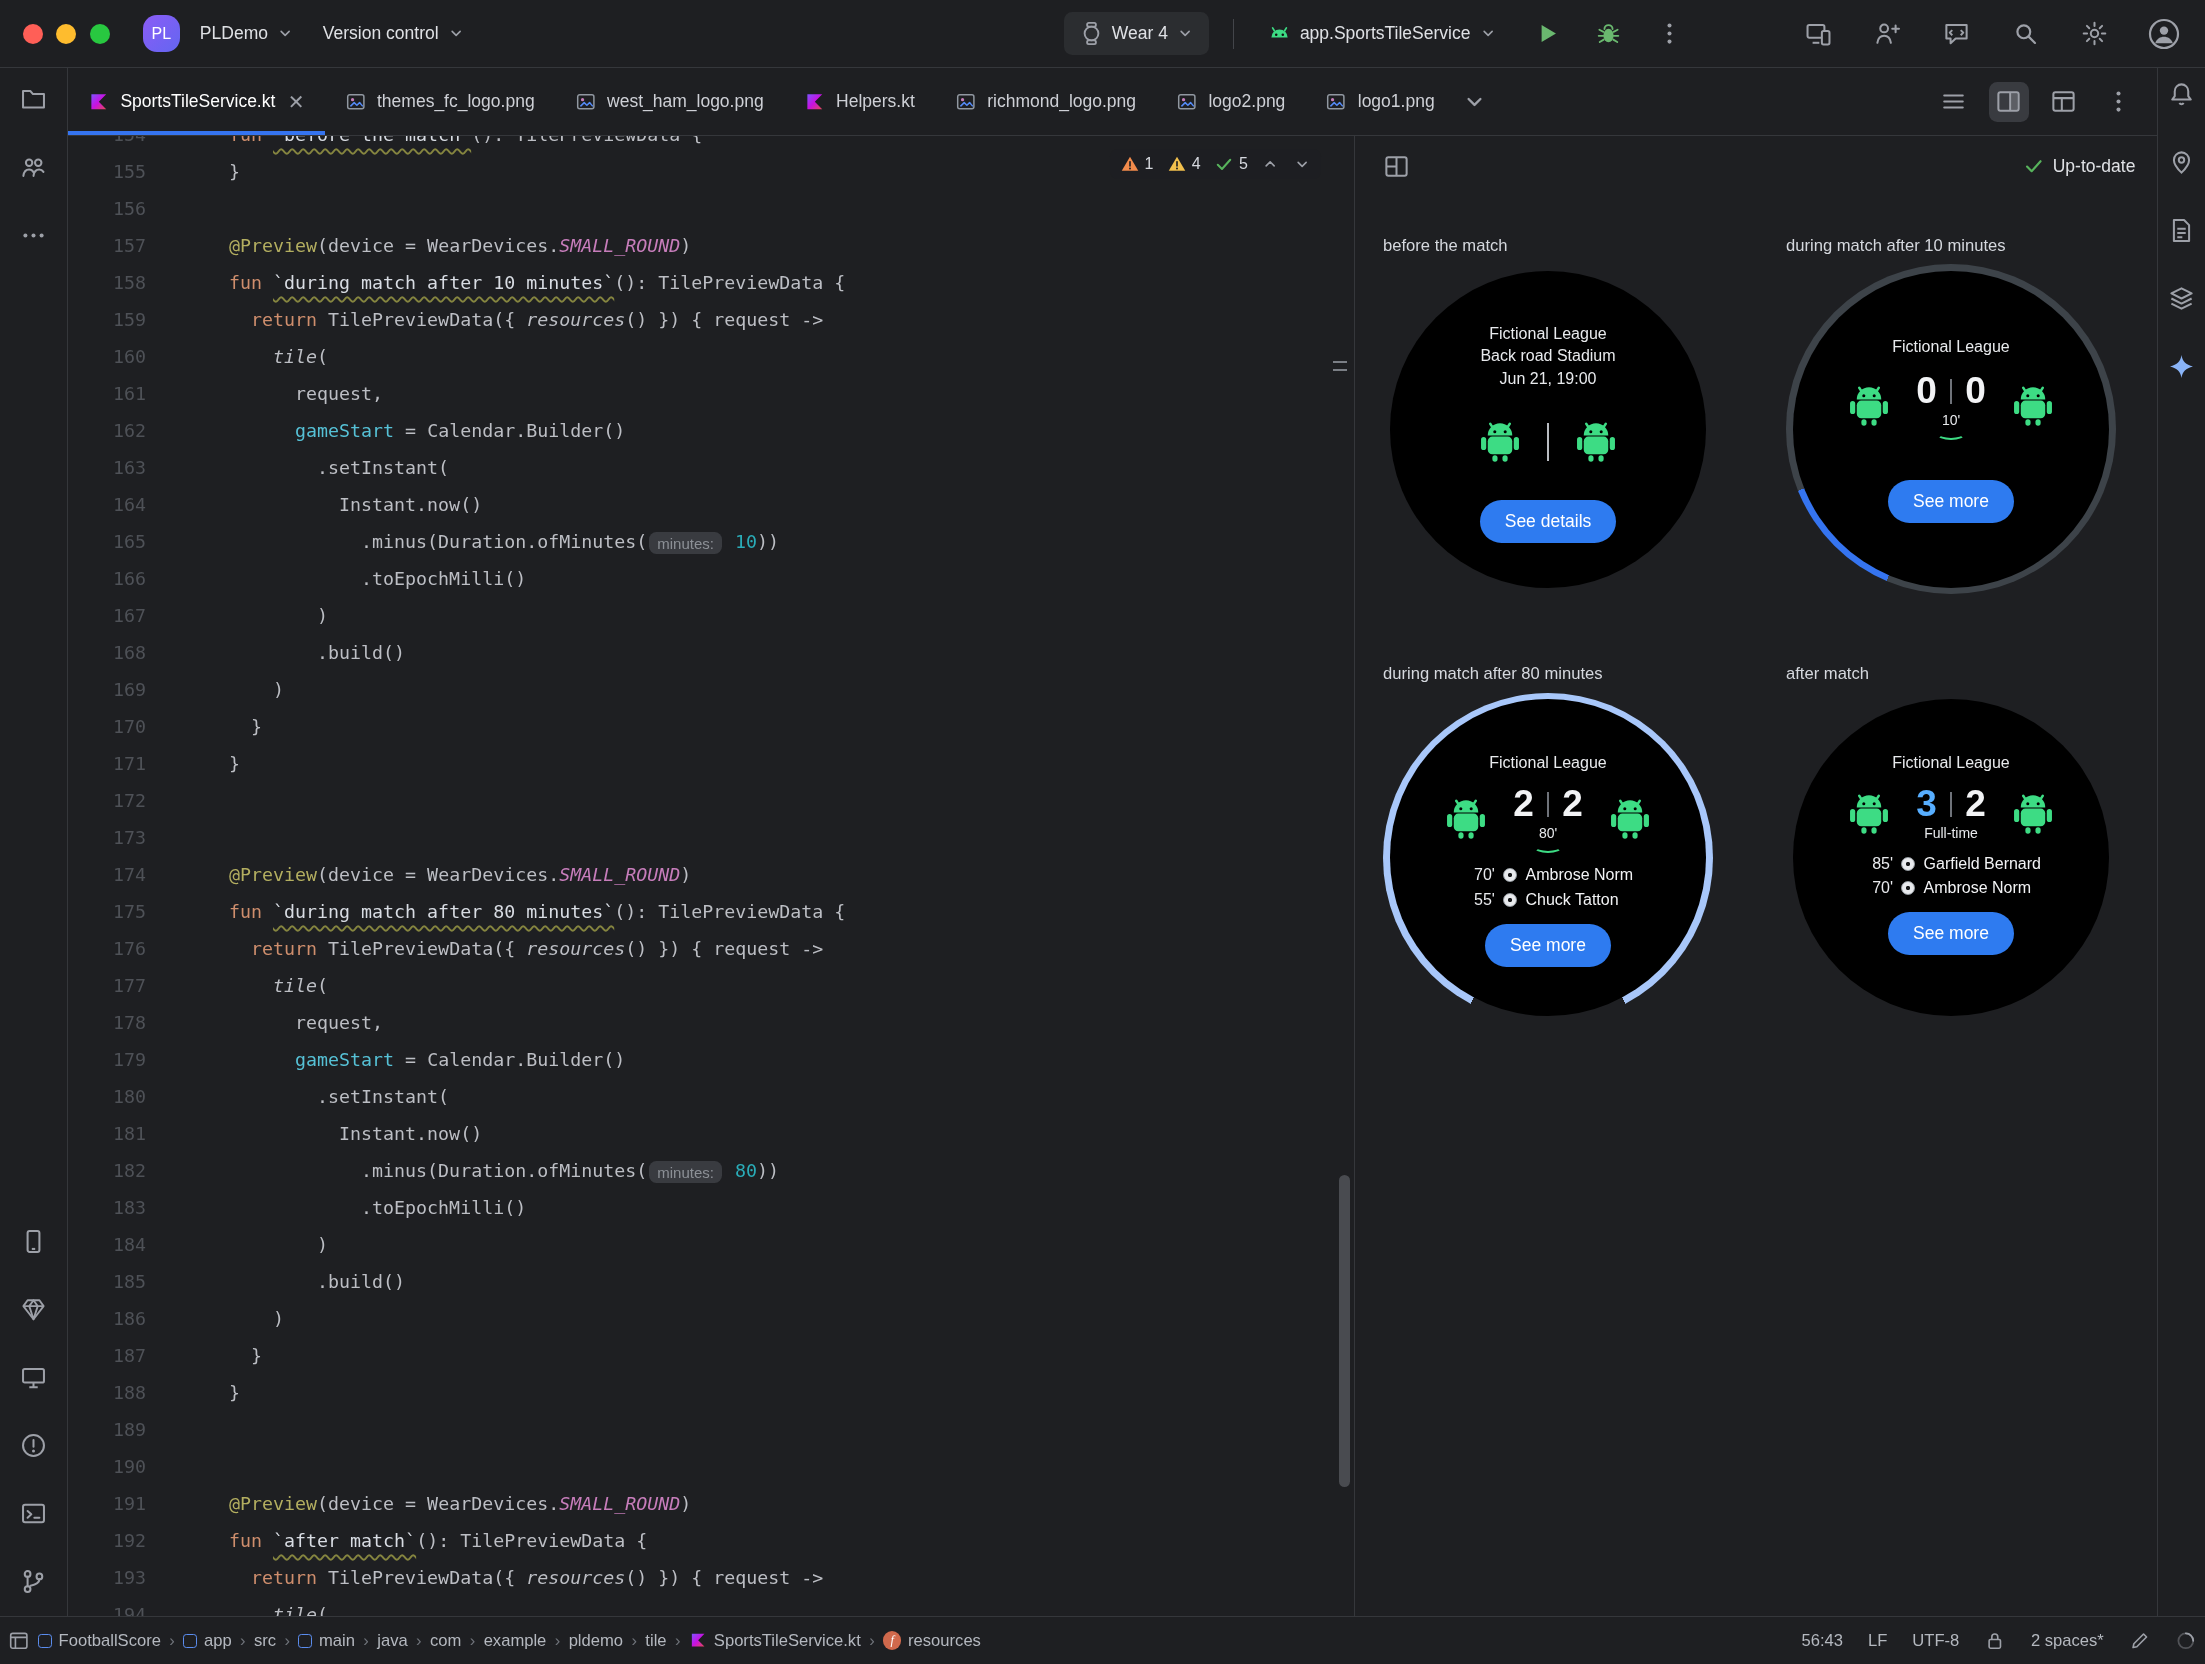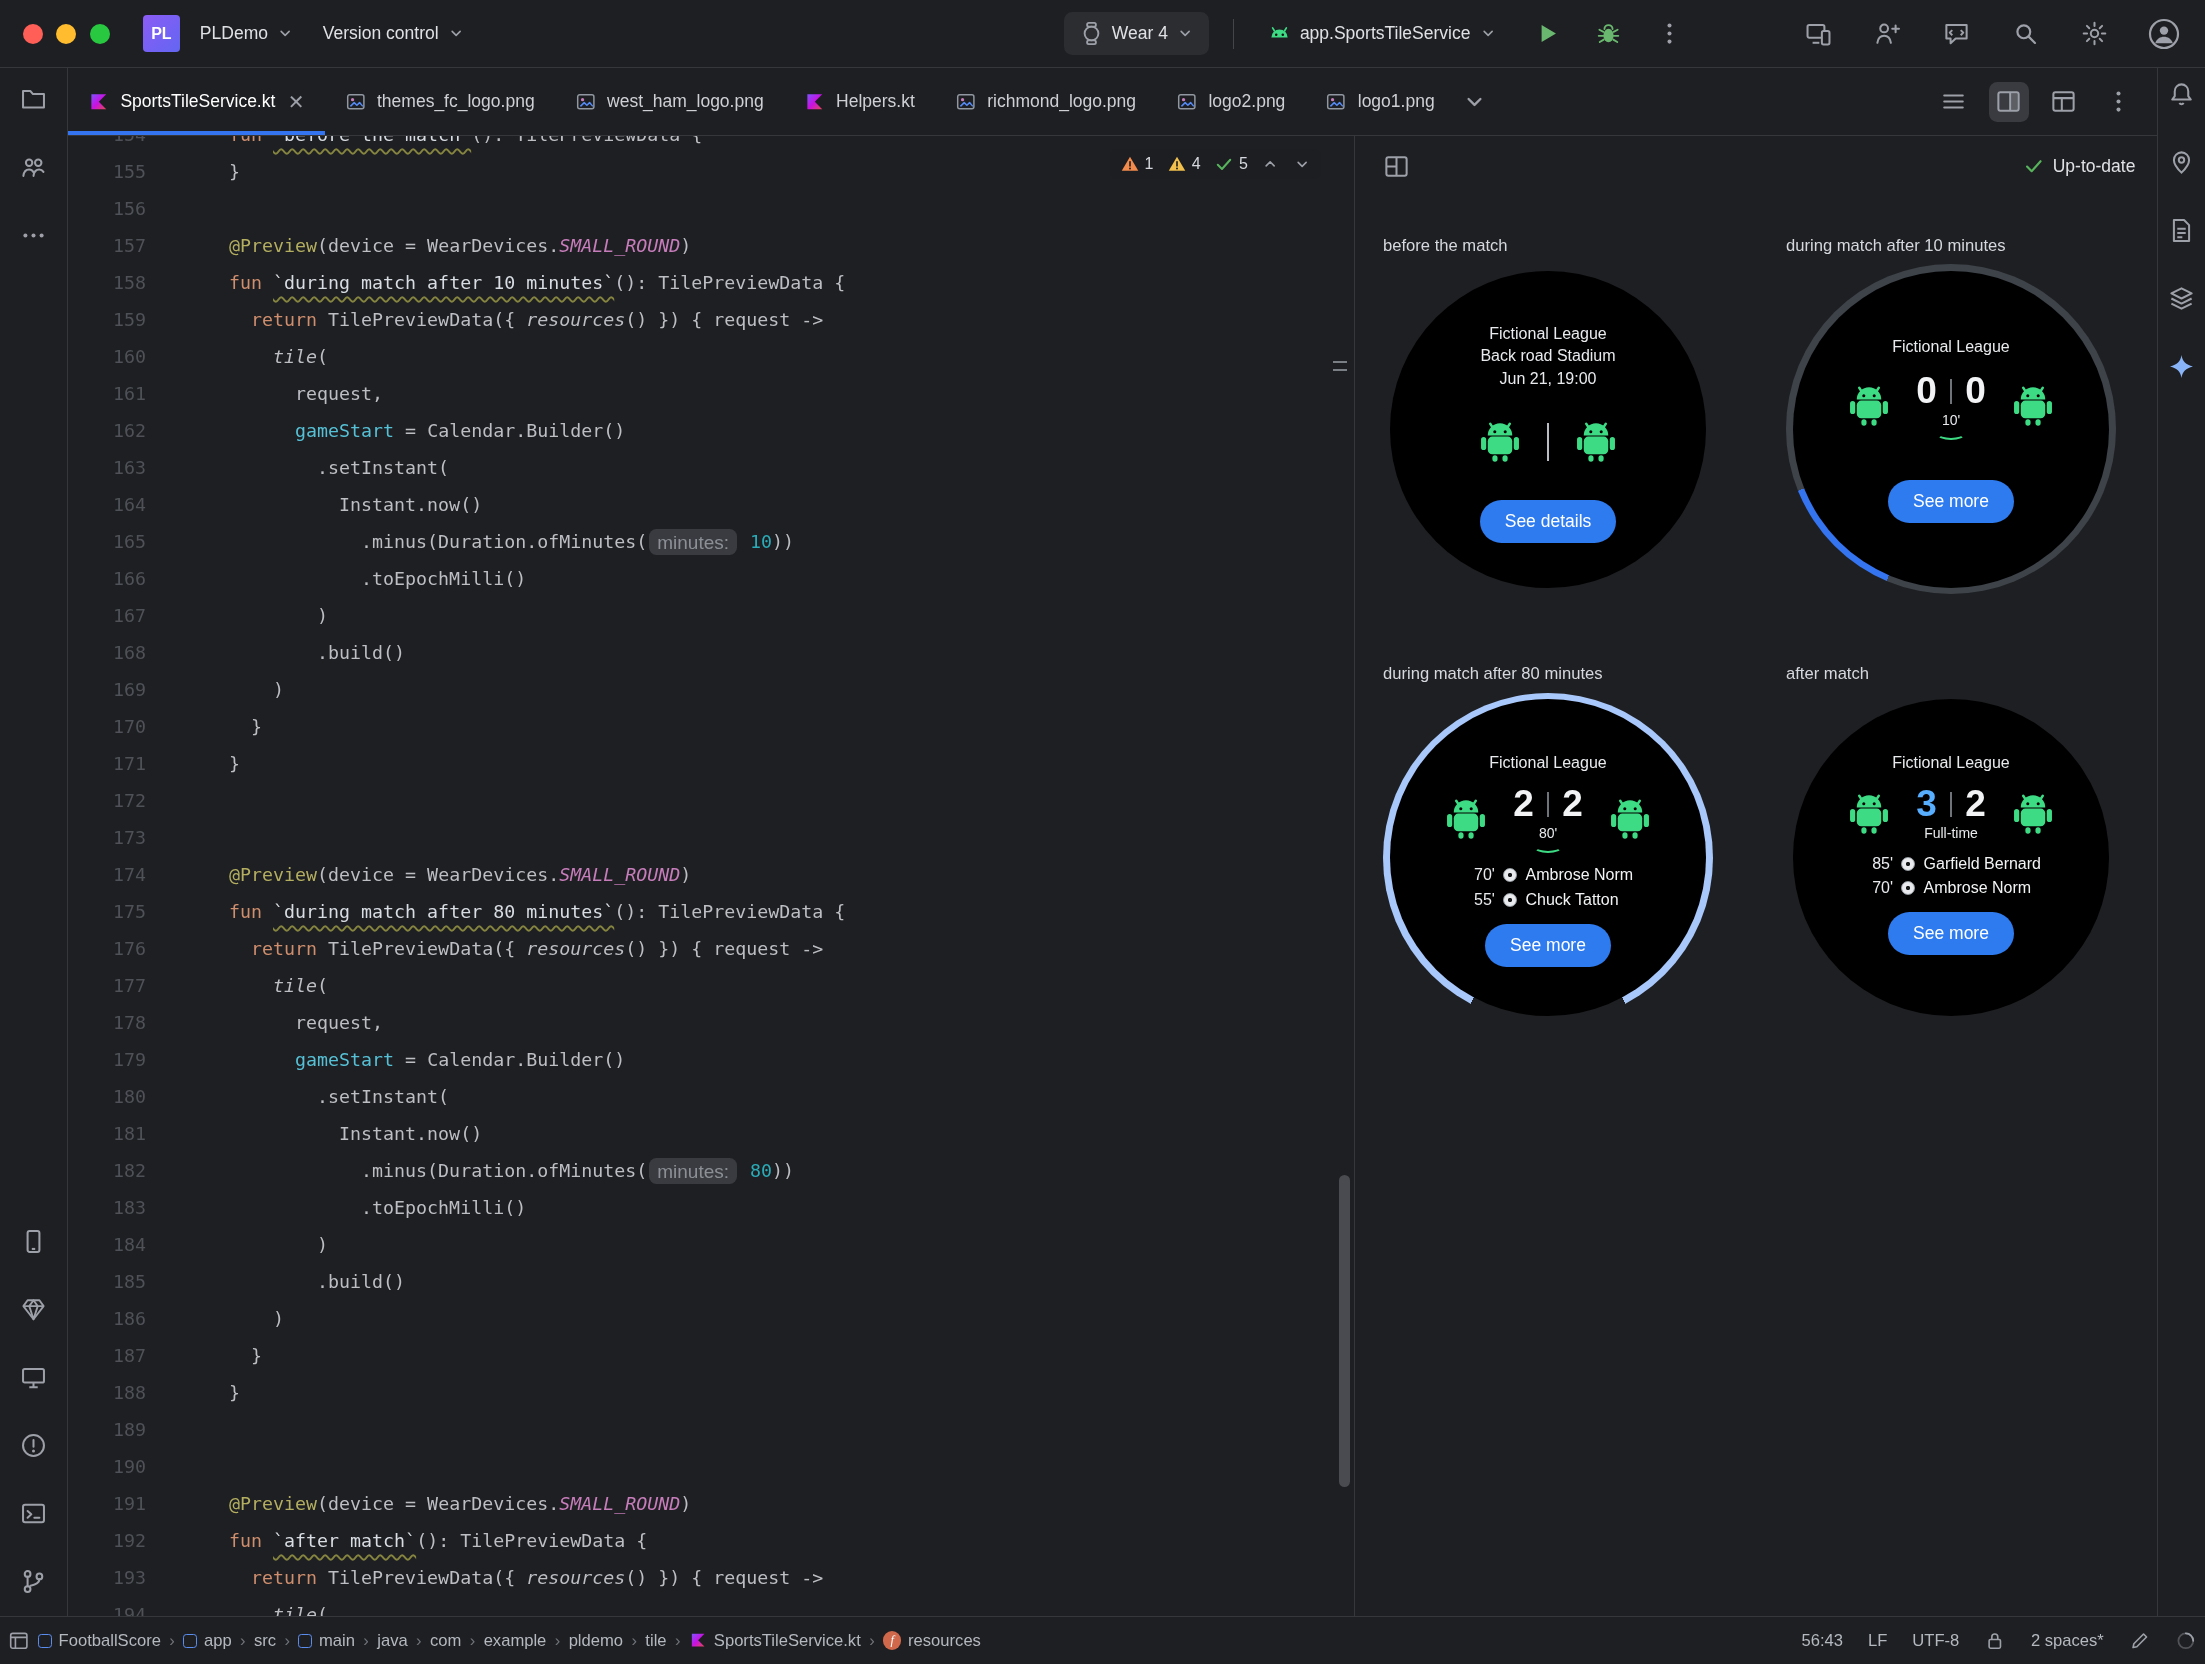--- a/index.html
+++ b/index.html
@@ -13,22 +13,22 @@
   .icon{display:inline-flex;width:25px;height:25px;color:var(--icon);flex:none}
   .icon svg{width:100%;height:100%}
   .icon.sm{width:18.3px;height:18.3px}
   .icon.ok{color:var(--ok-green)}
 
   
   .titlebar{height:68px;display:flex;align-items:center;padding:0 23px;gap:11.7px;border-bottom:0.8px solid var(--border)}
   .traffic{display:flex;gap:13.3px;margin-right:21.6px}
   .tl{width:20px;height:20px;border-radius:50%}
   .tl.red{background:#ff5f57}.tl.yellow{background:#febc2e}.tl.green{background:#28c840}
-  .proj-badge{width:37px;height:37px;border-radius:4px;background:linear-gradient(135deg,#8b5cf6,#6366f1);
-    color:#fff;font-weight:bold;font-size:16px;display:flex;align-items:center;justify-content:center}
+  .proj-badge{width:37px;height:37px;border-radius:14px;background:linear-gradient(135deg,#8b5cf6,#6366f1);
+    color:#fff;font-weight:normal;font-size:16px;display:flex;align-items:center;justify-content:center}
   .tb-item{display:flex;align-items:center;gap:8.3px;font-size:17.5px;color:var(--text);padding:6.7px 8.3px;border-radius:6.7px}
   .run-group{margin-left:auto;display:flex;align-items:center;gap:24px}
   .device-pill{display:flex;align-items:center;gap:8.3px;background:#2b2d30;border-radius:8.3px;height:43px;padding:0 15px;font-size:17.5px}
   .vline{width:0.8px;height:30px;background:#43454a}
   .icon-btn{background:none;border:none;display:flex;align-items:center;justify-content:center;width:37px;height:37px;border-radius:6.7px;cursor:default}
   .icon-btn .icon{width:27px;height:27px}
   .tb-right{display:flex;align-items:center;gap:32px;margin-left:100px}
   .tb-right .icon{width:27px;height:27px}
   .avatar-wrap .icon{width:32px;height:32px}
 
@@ -64,21 +64,21 @@
   .code{flex:1;font:18.3px/37px "DejaVu Sans Mono",monospace;color:#bcbec4;padding-left:53px}
   .cl{height:37px;white-space:pre}
   .tk-t{color:#bcbec4}
   .tk-kw{color:#cf8e6d}
   .tk-ann{color:#b3ae60}
   .tk-cst{color:#c77dbb;font-style:italic}
   .tk-num{color:#2aacb8}
   .tk-na{color:#56c1d6}
   .tk-itf{color:#bcbec4;font-style:italic}
   .tk-fn{color:#d8dce3;text-decoration:underline wavy #85853f;text-decoration-thickness:1.7px;text-underline-offset:6.7px}
-  .tk-hint{background:#393b40;color:#8c9096;border-radius:7.5px;padding:2.5px 8.3px;font-size:19px;
+  .tk-hint{background:#393b40;color:#8c9096;border-radius:7.5px;padding:2.5px 8.3px;font-size:15px;
     font-family:"Liberation Sans",sans-serif;margin:0 1.7px}
   .inspections{position:absolute;top:13.3px;right:33px;display:flex;align-items:center;gap:13.3px;
     background:rgba(30,31,34,.88);padding:5px 10px;border-radius:7.5px;font-size:16px;color:#d5d8de}
   .insp{display:flex;align-items:center;gap:5px}
   .insp .icon{width:20px;height:20px}
   .insp.warn1 .icon{color:var(--warning-orange)}
   .insp.warn2 .icon{color:var(--warning-yellow)}
   .insp.ok .icon{color:var(--ok-green)}
   .scroll-thumb{position:absolute;right:4.2px;top:1039px;width:10.8px;height:312px;background:#494b50;border-radius:5.8px}
   .scroll-marks{position:absolute;right:7.5px;top:225px;width:14px;height:10px;

